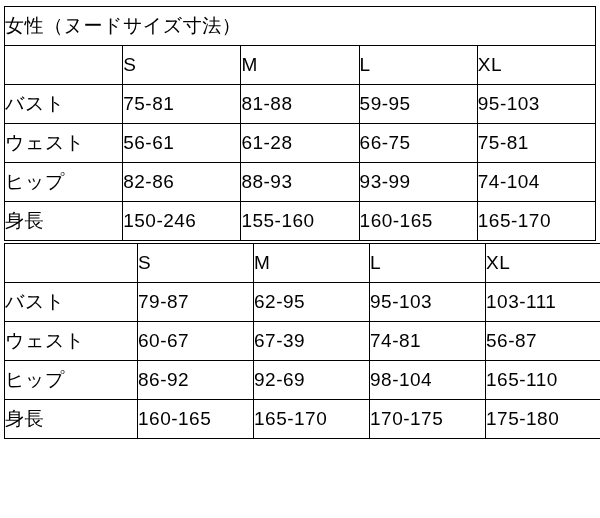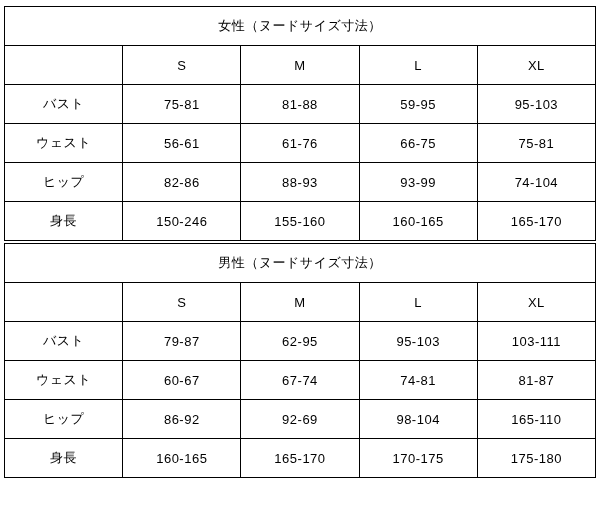--- a/index.html
+++ b/index.html
@@ -24,24 +24,23 @@
   }
   table.size-table {
     border-collapse: collapse;
     table-layout: fixed;
     width: 592px;
     margin: 0 auto;
   }
   table.size-table td,
   table.size-table th {
     border: 1px solid #000000;
-    text-align: center;
     vertical-align: middle;
     font-weight: normal;
-    font-size: 13px;
+    font-size: 19px;
     padding: 0;
     height: 38px;
     letter-spacing: 0.5px;
   }
   .caption-cell {
     font-size: 16px;
     font-weight: bold;
     letter-spacing: 1px;
     height: 34px;
   }
@@ -82,21 +81,21 @@
       <tr>
         <td class="row-label">バスト</td>
         <td class="value-cell">75-81</td>
         <td class="value-cell">81-88</td>
         <td class="value-cell">59-95</td>
         <td class="value-cell">95-103</td>
       </tr>
       <tr>
         <td class="row-label">ウェスト</td>
         <td class="value-cell">56-61</td>
-        <td class="value-cell">61-76</td>
+        <td class="value-cell">61-28</td>
         <td class="value-cell">66-75</td>
         <td class="value-cell">75-81</td>
       </tr>
       <tr>
         <td class="row-label">ヒップ</td>
         <td class="value-cell">82-86</td>
         <td class="value-cell">88-93</td>
         <td class="value-cell">93-99</td>
         <td class="value-cell">74-104</td>
       </tr>
@@ -108,42 +107,39 @@
         <td class="value-cell">165-170</td>
       </tr>
     </tbody>
   </table>
 
   <div class="gap"></div>
 
   <table class="size-table">
     <tbody>
       <tr>
-        <td class="caption-cell" colspan="5">男性（ヌードサイズ寸法）</td>
-      </tr>
-      <tr>
         <td class="head-cell col-label"></td>
         <td class="head-cell col-size">S</td>
         <td class="head-cell col-size">M</td>
         <td class="head-cell col-size">L</td>
         <td class="head-cell col-size">XL</td>
       </tr>
       <tr>
         <td class="row-label">バスト</td>
         <td class="value-cell">79-87</td>
         <td class="value-cell">62-95</td>
         <td class="value-cell">95-103</td>
         <td class="value-cell">103-111</td>
       </tr>
       <tr>
         <td class="row-label">ウェスト</td>
         <td class="value-cell">60-67</td>
-        <td class="value-cell">67-74</td>
+        <td class="value-cell">67-39</td>
         <td class="value-cell">74-81</td>
-        <td class="value-cell">81-87</td>
+        <td class="value-cell">56-87</td>
       </tr>
       <tr>
         <td class="row-label">ヒップ</td>
         <td class="value-cell">86-92</td>
         <td class="value-cell">92-69</td>
         <td class="value-cell">98-104</td>
         <td class="value-cell">165-110</td>
       </tr>
       <tr>
         <td class="row-label">身長</td>

